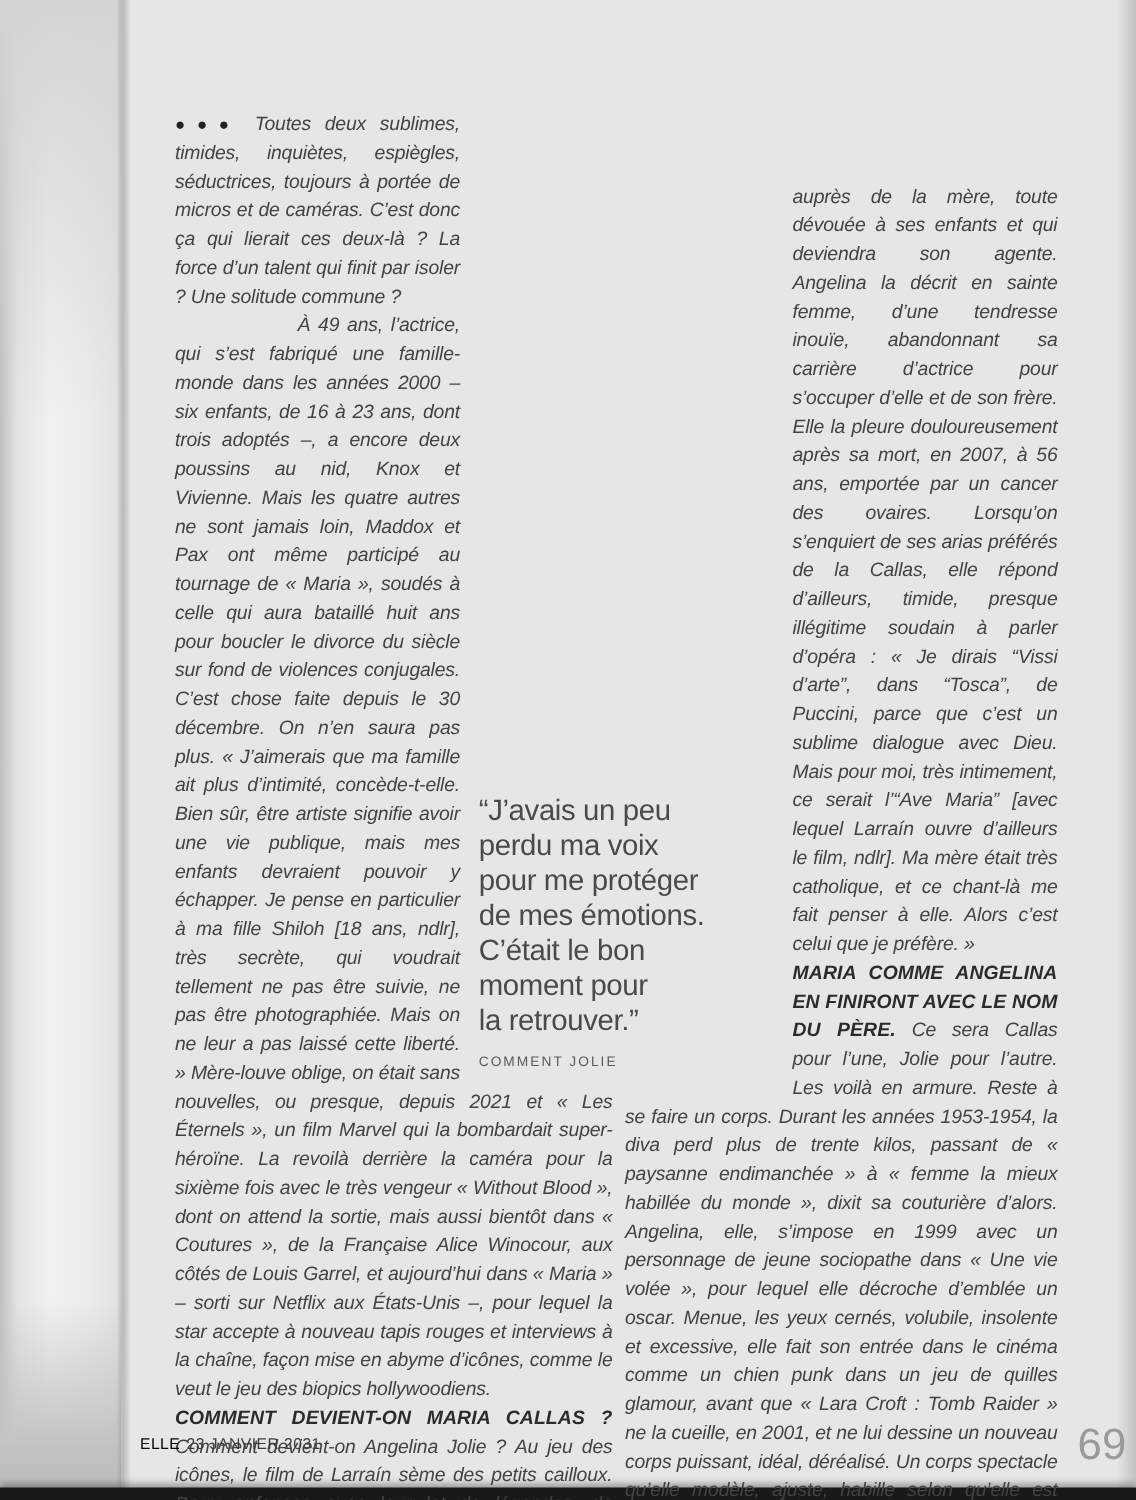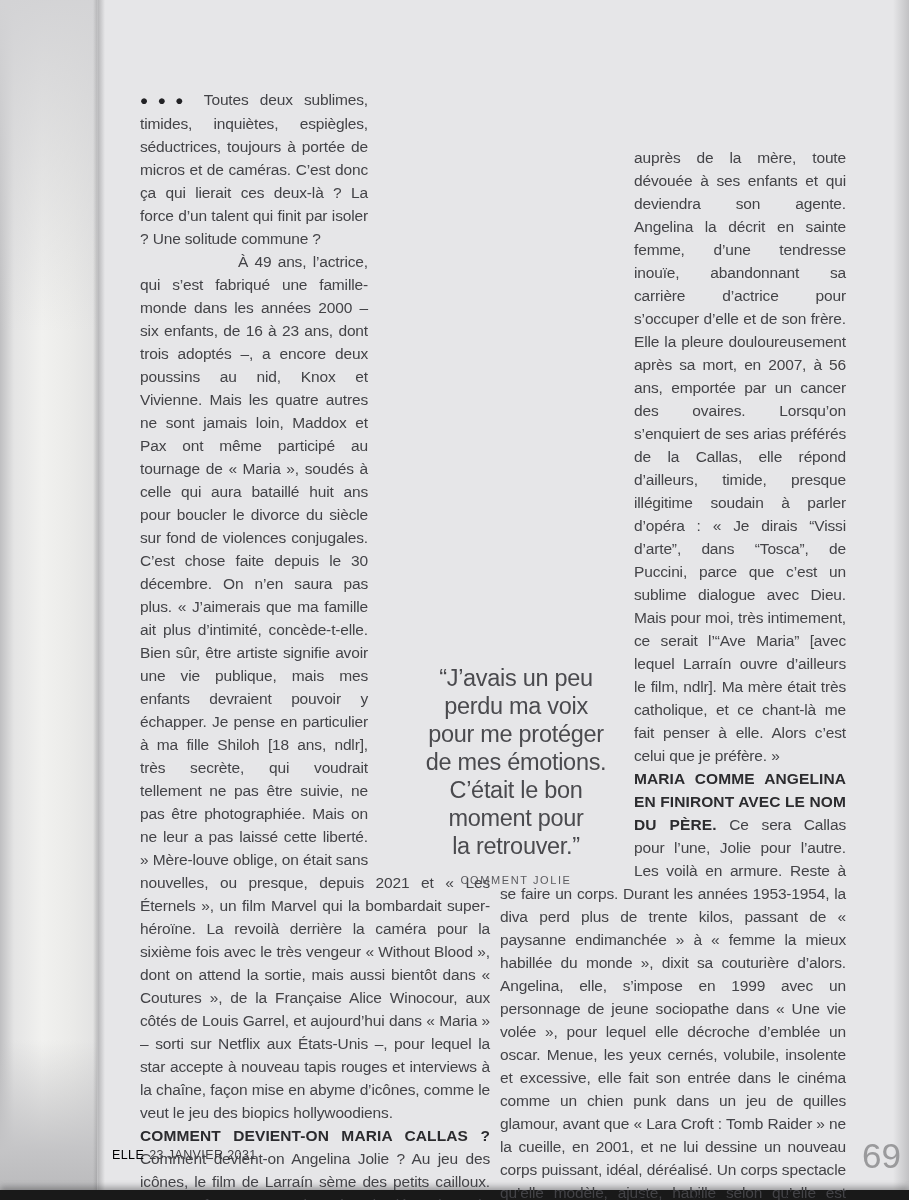--- a/index.html
+++ b/index.html
@@ -19,32 +19,32 @@
     background:linear-gradient(to bottom,rgba(186,186,188,0) 0%,#c4c4c6 70%,#b8b8ba 100%);}
   .fold-line{position:absolute;left:93px;top:0;width:12px;height:1200px;
     background:linear-gradient(to right,rgba(130,130,132,0) 0%,rgba(120,120,122,0.40) 45%,rgba(130,130,132,0) 100%);}
   .right-edge{position:absolute;right:0;top:0;width:16px;height:1200px;
     background:linear-gradient(to left,rgba(150,150,152,0.45),rgba(150,150,152,0));}
   .bottom-shadow{position:absolute;left:0;bottom:0;width:909px;height:10px;background:#191919;
     box-shadow:0 -3px 6px rgba(60,60,62,0.45);}
 
   
   .col{position:absolute;text-align:justify;color:#434347;font-size:15.5px;line-height:23px;letter-spacing:-0.15px;}
-  .col p{margin:0;}
+  .col p{margin:0;font-style:italic;}
   .col-left{left:140px;top:88px;width:350px;}
   .col-right{left:500px;top:146px;width:346px;}
   .float-right-spacer{float:right;width:122px;height:264px;margin-top:510px;}
   .float-left-spacer{float:left;width:134px;height:278px;margin-top:442px;}
   .indent{text-indent:98px;}
   .section{margin-top:22px;}
   .run-in-heading{font-weight:bold;color:#2b2b2e;letter-spacing:0.1px;}
   .bullets{color:#222225;letter-spacing:2.5px;font-size:13.5px;}
 
   
-  .pull-quote{position:absolute;left:383px;top:664px;width:266px;text-align:center;}
+  .pull-quote{position:absolute;left:383px;top:634px;width:266px;}
   .pull-quote .qtext{font-size:23.5px;line-height:28px;color:#4a4a4e;white-space:pre-line;letter-spacing:-0.3px;}
   .pull-quote .attr{margin-top:14px;font-size:11px;letter-spacing:1.6px;color:#5a5a5e;}
 
   
   .footer-left{position:absolute;left:112px;top:1148px;font-size:12.5px;color:#3d3d40;letter-spacing:0.4px;}
   .footer-left .brand{font-weight:normal;color:#000000;margin-right:5px;}
   .page-number{position:absolute;right:8px;top:1136px;font-size:35px;color:#9a9a9c;z-index:1;}
   .watermark{position:absolute;right:30px;top:1192px;font-size:23px;color:#1c1c1e;z-index:2;letter-spacing:0.2px;}
 </style>
 </head>

